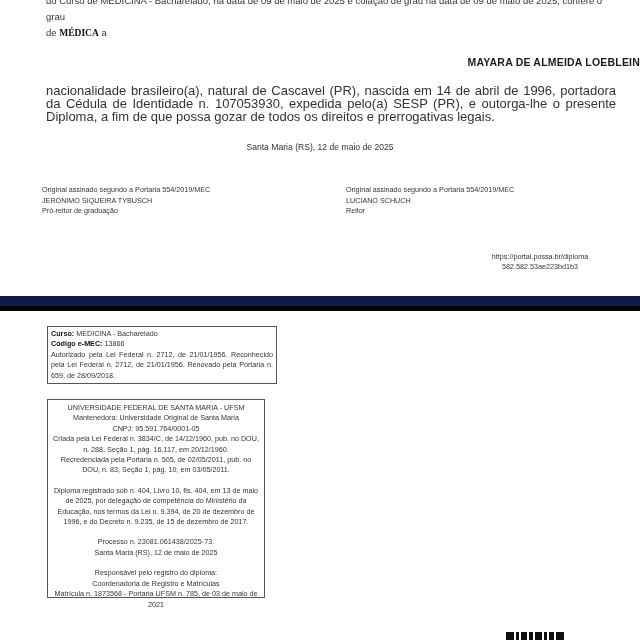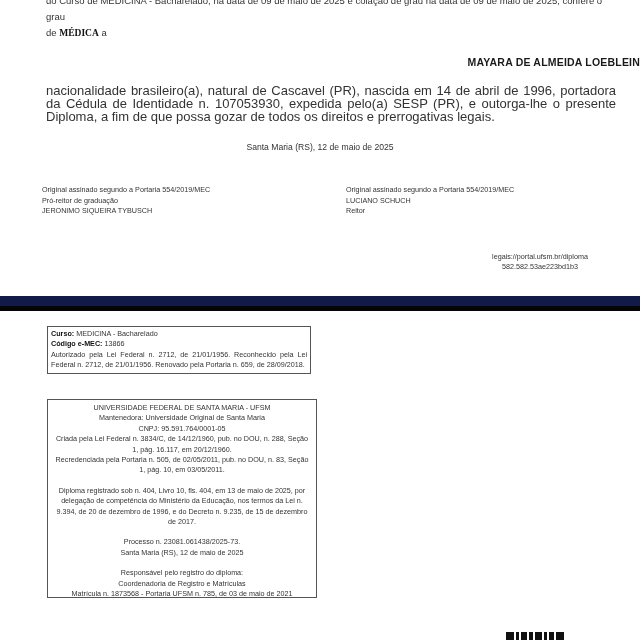--- a/index.html
+++ b/index.html
@@ -89,35 +89,35 @@
       left: 0;
       top: 306px;
       width: 640px;
       height: 5px;
       background: #050508;
     }
 
     .course-box {
       left: 47px;
       top: 326px;
-      width: 264px;
+      width: 230px;
       border: 1px solid #555;
       padding: 2px 3px;
       font-size: 7.2px;
       line-height: 10.4px;
       color: #333;
       text-align: justify;
       box-sizing: border-box;
     }
     .course-box b { color: #111; }
 
     .registry-box {
       left: 47px;
       top: 399px;
-      width: 270px;
+      width: 218px;
       height: 199px;
       border: 1px solid #555;
       padding: 3px 4px;
       box-sizing: border-box;
       font-size: 7.2px;
       line-height: 10.4px;
       color: #333;
       text-align: center;
     }
     .registry-box p { margin: 0; }
@@ -150,32 +150,32 @@
 </div>
 
 <div class="abs graduate-name">MAYARA DE ALMEIDA LOEBLEIN</div>
 
 <div class="abs body-text">nacionalidade brasileiro(a), natural de Cascavel (PR), nascida em 14 de abril de 1996, portadora da Cédula de Identidade n. 107053930, expedida pelo(a) SESP (PR), e outorga-lhe o presente Diploma, a fim de que possa gozar de todos os direitos e prerrogativas legais.</div>
 
 <div class="abs place-date">Santa Maria (RS), 12 de maio de 2025</div>
 
 <div class="abs sig sig-left">
   <div>Original assinado segundo a Portaria 554/2019/MEC</div>
+  <div>JERONIMO SIQUEIRA TYBUSCH</div>
   <div>Pró-reitor de graduação</div>
-  <div>JERONIMO SIQUEIRA TYBUSCH</div>
 </div>
 
 <div class="abs sig sig-right">
   <div>Original assinado segundo a Portaria 554/2019/MEC</div>
   <div>LUCIANO SCHUCH</div>
   <div>Reitor</div>
 </div>
 
 <div class="abs validation">
-  <div>legais://portal.ufsm.br/diploma</div>
+  <div>https://portal.possa.br/diploma</div>
   <div>582.582.53ae223bd1b3</div>
 </div>
 
 <div class="abs band"></div>
 <div class="abs band-dark"></div>
 
 <div class="abs course-box">
   <div>
     <b>Curso:</b>
     <span>MEDICINA - Bacharelado</span>

